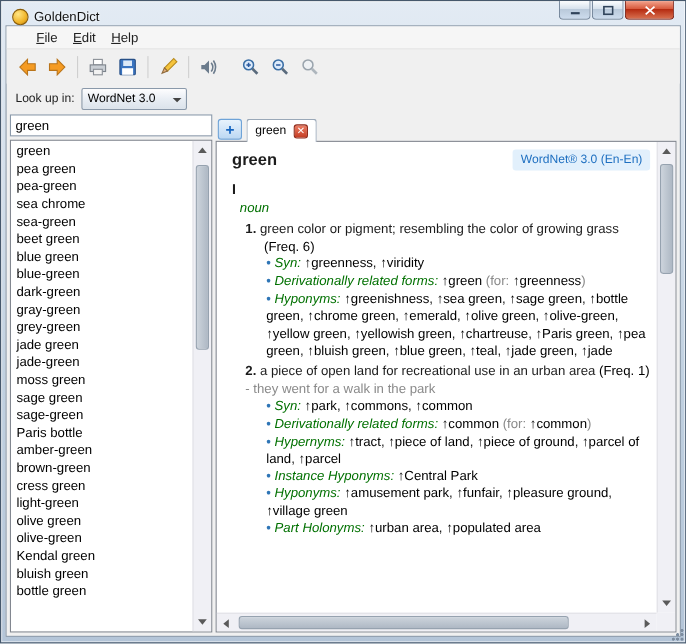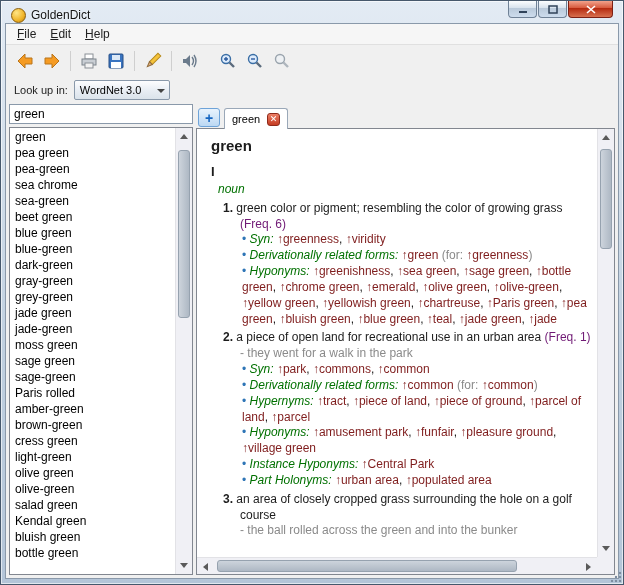--- a/index.html
+++ b/index.html
@@ -28,21 +28,21 @@
     margin-left: 1px; }
   .winbtn.min, .winbtn.max { width: 29px; }
   .winbtn.close { width: 45px; border-color: #7c2014;
     background: linear-gradient(#f2a28c, #d6573a 45%, #b52a10 46%, #d8704f); }
 
   
   .window-body { height: 556px; background: #f0f0f0; border: 1px solid #8a99aa;
     display: flex; flex-direction: column; }
 
   .menubar { height: 21px; background: #f6f6f6; border-bottom: 1px solid #e0e0e0;
-    display: flex; align-items: center; padding: 0 4px; }
+    display: flex; align-items: center; padding: 0 20px; }
   .menu-item { font-size: 12px; color: #222; padding: 2px 7px; cursor: default; }
   .menu-item::first-letter { text-decoration: underline; }
 
   .toolbar { height: 31px; display: flex; align-items: center; padding: 2px 6px; gap: 1px;
     background: #f0f0f0; }
   .tbtn { width: 26px; height: 26px; display: flex; align-items: center; justify-content: center;
     border: 1px solid transparent; border-radius: 3px; }
   .tsep { width: 1px; height: 20px; background: #cfcfcf; margin: 0 4px; }
   .tgap { width: 10px; }
 
@@ -84,26 +84,26 @@
   .headword { font-size: 15px; font-weight: bold; }
   .dict-badge { font-size: 11px; color: #1e6fc0; background: #e2f0fc; border-radius: 3px;
     padding: 2px 7px; white-space: nowrap; }
   .section-marker { font-weight: bold; font-size: 13px; margin-bottom: 2px; }
   .pos { color: #007000; font-style: italic; margin: 0 0 3px 7px; }
 
   .senses { margin-left: 12px; }
   .sense { margin-bottom: 3px; }
   .sense-def { padding-left: 17px; text-indent: -17px; }
   .sense-num { font-weight: bold; }
-  .freq { color: #701a75; }
-  .example { color: #8a8a8a; margin-left: 17px; }
+  .freq { color: #000000; }
+  .example { color: #8a8a8a; }
   .relation { margin-left: 19px; }
   .bullet { color: #2e75b6; }
   .rel-label { color: #007000; }
-  .wlink { color: #7f1d1d; cursor: pointer; }
+  .wlink { color: #000000; cursor: pointer; }
   .sep { color: #1c1c1c; }
   .for-note { color: #8a8a8a; }
 
   
   .vscroll { position: absolute; top: 0; right: 0; bottom: 0; width: 17px; background: #f0f0f5;
     border-left: 1px solid #e2e2e6; }
   .article-area .vscroll { bottom: 17px; }
   .hscroll { position: absolute; left: 0; right: 17px; bottom: 0; height: 17px; background: #f0f0f5;
     border-top: 1px solid #e2e2e6; }
   .sbtn { position: absolute; width: 17px; height: 17px; display: flex; align-items: center; justify-content: center; }
@@ -252,28 +252,27 @@
               <div class="word-item">blue green</div>
               <div class="word-item">blue-green</div>
               <div class="word-item">dark-green</div>
               <div class="word-item">gray-green</div>
               <div class="word-item">grey-green</div>
               <div class="word-item">jade green</div>
               <div class="word-item">jade-green</div>
               <div class="word-item">moss green</div>
               <div class="word-item">sage green</div>
               <div class="word-item">sage-green</div>
-              <div class="word-item">Paris rolled</div>
+              <div class="word-item">Paris bottle</div>
               <div class="word-item">amber-green</div>
               <div class="word-item">brown-green</div>
               <div class="word-item">cress green</div>
               <div class="word-item">light-green</div>
               <div class="word-item">olive green</div>
               <div class="word-item">olive-green</div>
-              <div class="word-item">salad green</div>
               <div class="word-item">Kendal green</div>
               <div class="word-item">bluish green</div>
               <div class="word-item">bottle green</div>
             </div>
           <div class="vscroll">
             <div class="sbtn up">
                 <span class="tri-up"></span>
               </div>
             <div class="sbtn down">
                 <span class="tri-down"></span>
@@ -293,43 +292,40 @@
             <span class="tab-close">
                 <span>✕</span>
               </span>
           </div>
         </div>
 
         <div class="article-area">
           <div class="article">
             <div class="article-head">
               <span class="headword">green</span>
+              <span class="dict-badge">WordNet® 3.0 (En-En)</span>
             </div>
             <div class="section-marker">I</div>
             <div class="pos">noun</div>
             <div class="senses">
                 <div class="sense">
                   <div class="sense-def"><span class="sense-num">1. </span><span class="def-text">green color or pigment; resembling the color of growing grass </span><span class="freq">(Freq. 6)</span></div>
                   <div class="relation"><span class="bullet">• </span><i class="rel-label">Syn: </i><span class="wlink">↑greenness</span><span class="sep">, </span><span class="wlink">↑viridity</span></div>
                   <div class="relation"><span class="bullet">• </span><i class="rel-label">Derivationally related forms: </i><span class="wlink">↑green</span><span class="for-note"> (for: </span><span class="wlink">↑greenness</span><span class="for-note">)</span></div>
                   <div class="relation"><span class="bullet">• </span><i class="rel-label">Hyponyms: </i><span class="wlink">↑greenishness</span><span class="sep">, </span><span class="wlink">↑sea green</span><span class="sep">, </span><span class="wlink">↑sage green</span><span class="sep">, </span><span class="wlink">↑bottle green</span><span class="sep">, </span><span class="wlink">↑chrome green</span><span class="sep">, </span><span class="wlink">↑emerald</span><span class="sep">, </span><span class="wlink">↑olive green</span><span class="sep">, </span><span class="wlink">↑olive-green</span><span class="sep">, </span><span class="wlink">↑yellow green</span><span class="sep">, </span><span class="wlink">↑yellowish green</span><span class="sep">, </span><span class="wlink">↑chartreuse</span><span class="sep">, </span><span class="wlink">↑Paris green</span><span class="sep">, </span><span class="wlink">↑pea green</span><span class="sep">, </span><span class="wlink">↑bluish green</span><span class="sep">, </span><span class="wlink">↑blue green</span><span class="sep">, </span><span class="wlink">↑teal</span><span class="sep">, </span><span class="wlink">↑jade green</span><span class="sep">, </span><span class="wlink">↑jade</span></div>
                 </div>
                 <div class="sense">
                   <div class="sense-def"><span class="sense-num">2. </span><span class="def-text">a piece of open land for recreational use in an urban area </span><span class="freq">(Freq. 1)</span></div>
                   <div class="example">- they went for a walk in the park</div>
                   <div class="relation"><span class="bullet">• </span><i class="rel-label">Syn: </i><span class="wlink">↑park</span><span class="sep">, </span><span class="wlink">↑commons</span><span class="sep">, </span><span class="wlink">↑common</span></div>
                   <div class="relation"><span class="bullet">• </span><i class="rel-label">Derivationally related forms: </i><span class="wlink">↑common</span><span class="for-note"> (for: </span><span class="wlink">↑common</span><span class="for-note">)</span></div>
                   <div class="relation"><span class="bullet">• </span><i class="rel-label">Hypernyms: </i><span class="wlink">↑tract</span><span class="sep">, </span><span class="wlink">↑piece of land</span><span class="sep">, </span><span class="wlink">↑piece of ground</span><span class="sep">, </span><span class="wlink">↑parcel of land</span><span class="sep">, </span><span class="wlink">↑parcel</span></div>
+                  <div class="relation"><span class="bullet">• </span><i class="rel-label">Instance Hyponyms: </i><span class="wlink">↑Central Park</span></div>
                   <div class="relation"><span class="bullet">• </span><i class="rel-label">Hyponyms: </i><span class="wlink">↑amusement park</span><span class="sep">, </span><span class="wlink">↑funfair</span><span class="sep">, </span><span class="wlink">↑pleasure ground</span><span class="sep">, </span><span class="wlink">↑village green</span></div>
-                  <div class="relation"><span class="bullet">• </span><i class="rel-label">Instance Hyponyms: </i><span class="wlink">↑Central Park</span></div>
                   <div class="relation"><span class="bullet">• </span><i class="rel-label">Part Holonyms: </i><span class="wlink">↑urban area</span><span class="sep">, </span><span class="wlink">↑populated area</span></div>
-                </div>
-                <div class="sense">
-                  <div class="sense-def"><span class="sense-num">3. </span><span class="def-text">an area of closely cropped grass surrounding the hole on a golf course</span></div>
-                  <div class="example">- the ball rolled across the green and into the bunker</div>
                 </div>
               </div>
           </div>
 
           <div class="vscroll">
             <div class="sbtn up">
                 <span class="tri-up"></span>
               </div>
             <div class="sbtn down">
                 <span class="tri-down"></span>

